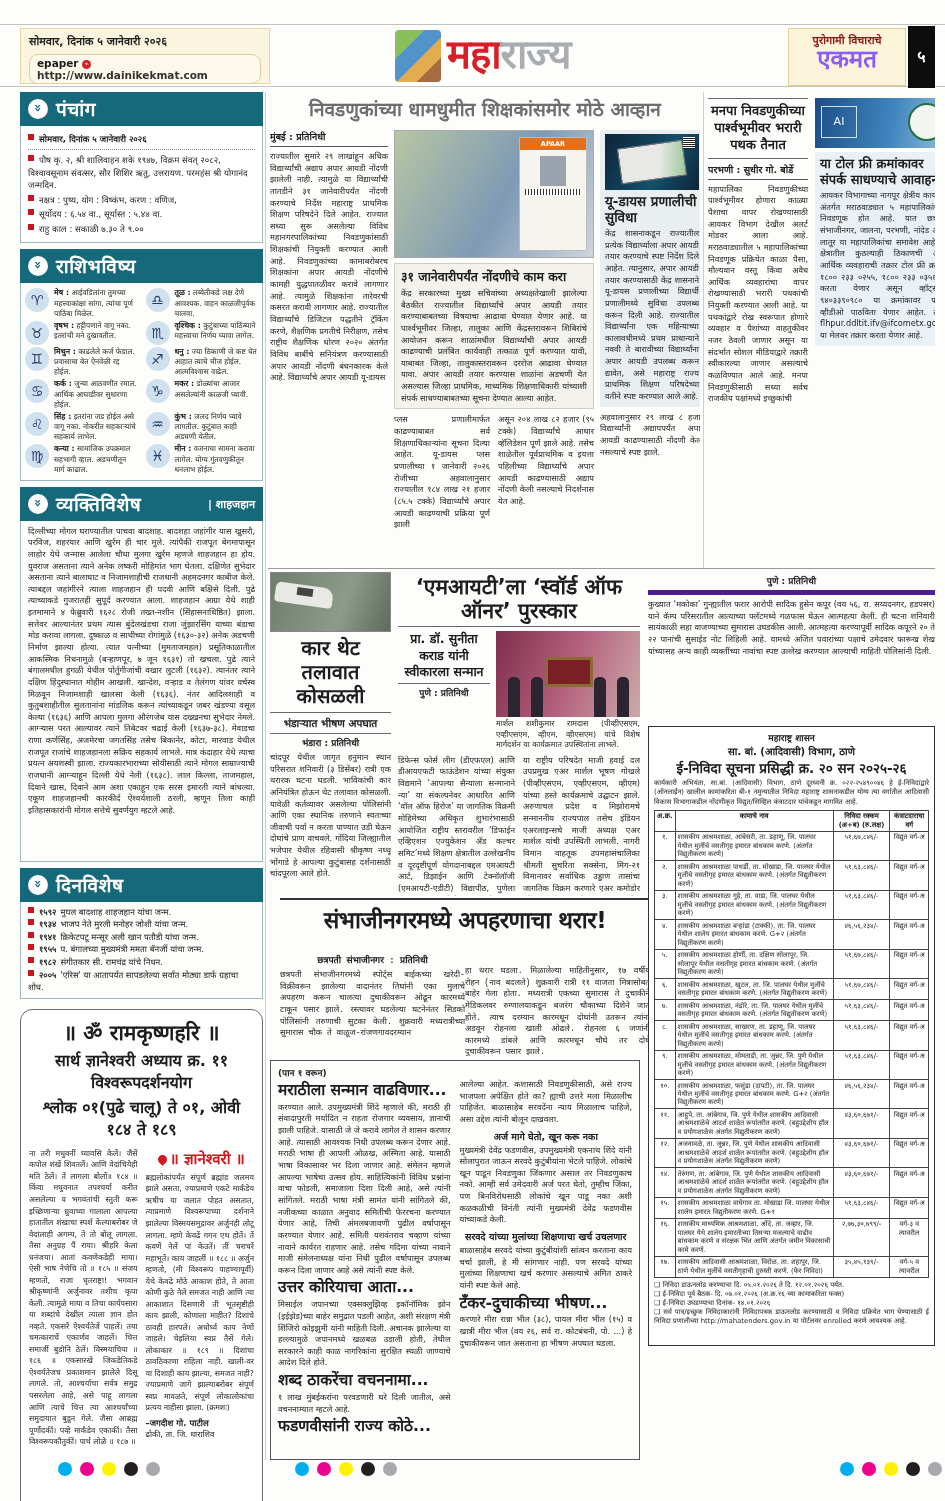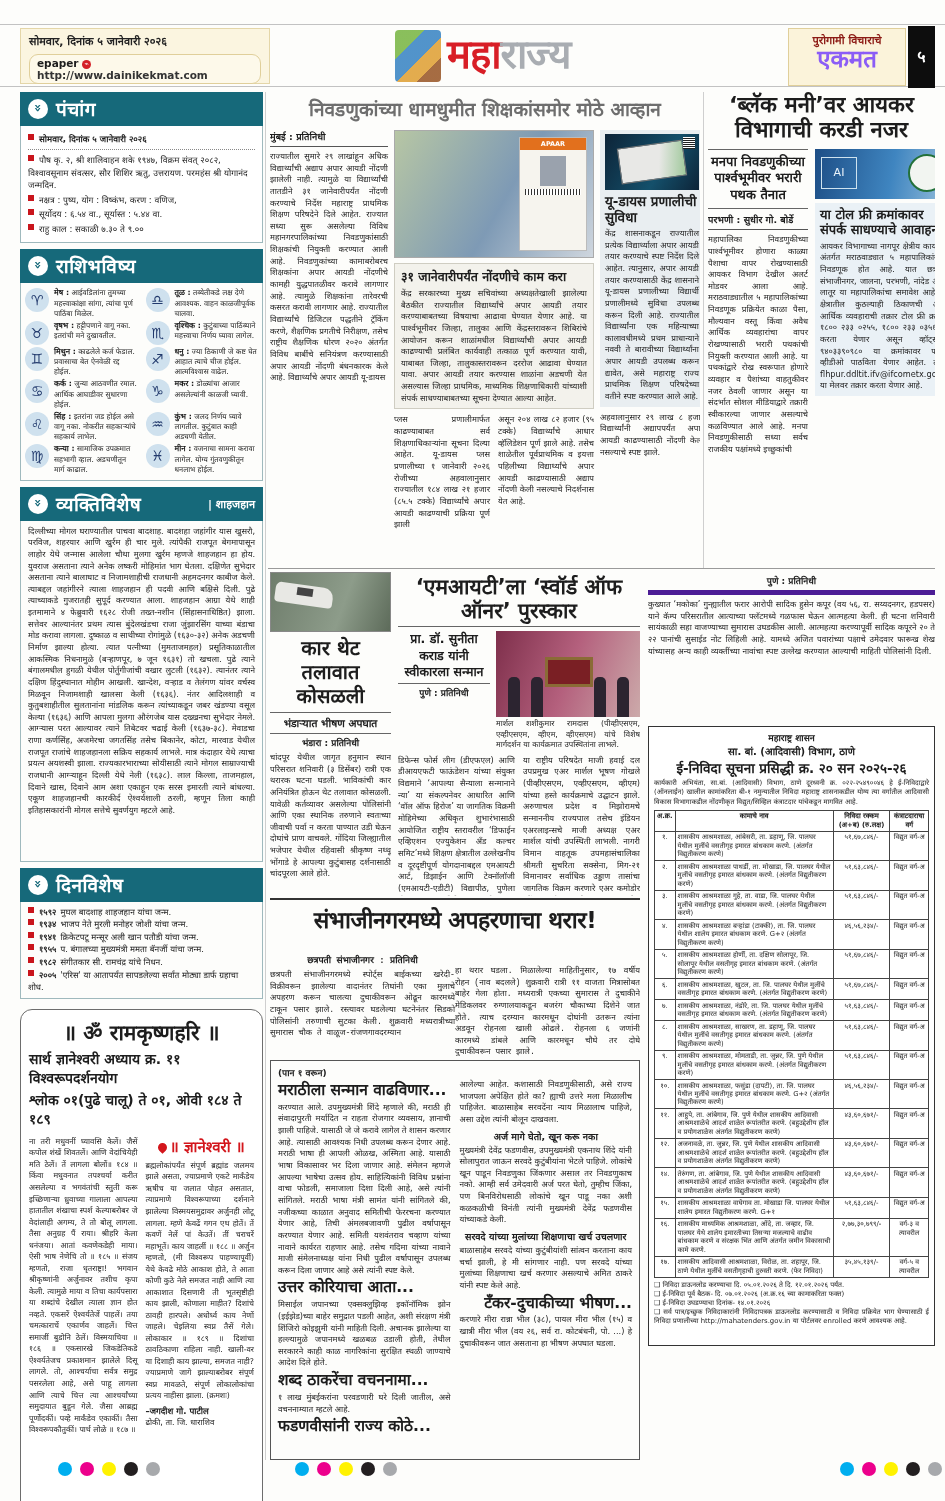--- a/index.html
+++ b/index.html
@@ -51,21 +51,21 @@
         font-size:14px;text-align:center;line-height:24px;}
   .rtxt{font-size:7.4px;line-height:1.35;}
   .rtxt b{font-size:7.8px;}
   #vyaktibody{font-size:8.2px;line-height:1.42;text-align:justify;height:330px;overflow:hidden;
               border:1px solid #9fb9bd;border-top:none;padding:5px 7px;}
   #dinlist{border:1px solid #9fb9bd;border-top:none;padding:4px 7px;}
   .dline{font-size:8.4px;line-height:1.5;}
   .dline b{margin-right:4px;}
   #rambox{border:1.5px solid #6d6d6d;border-radius:12px;margin-top:10px;padding:8px 8px 4px;height:500px;overflow:hidden;background:#fff;}
   #ramtitle{text-align:center;font-size:21px;font-weight:800;}
-  .ramsub{font-size:14px;font-weight:bold;margin-top:3px;}
+  .ramsub{text-align:center;font-size:16px;font-weight:bold;margin-top:3px;}
   #ramcols{display:grid;grid-template-columns:1fr 1fr;gap:8px;margin-top:8px;}
   .ramtxt{font-size:7.8px;line-height:1.48;text-align:justify;}
   #dnylogo{color:#d3161c;text-align:center;font-weight:800;font-size:15px;margin-bottom:4px;position:relative;}
   #dnylogo .pinpiece{display:inline-block;width:9px;height:9px;background:#d3161c;border-radius:50% 50% 50% 0;transform:rotate(-45deg);margin:0 3px;}
   .ramauthor{font-weight:800;font-size:8.5px;margin-top:3px;}
   .ramplace{font-size:8px;}
   
   #lead{left:270px;top:92px;width:430px;height:476px;overflow:hidden;}
   #leadh{font-size:43px;font-weight:800;text-align:center;line-height:1.12;letter-spacing:-1px;color:#0c0c0c;}
   #leadsub{font-size:19px;font-weight:800;text-align:center;color:#6e6e6e;margin-top:4px;}
@@ -110,21 +110,21 @@
   #mitphoto{width:100%;height:86px;background:linear-gradient(110deg,#7e2f4b,#b4607d 50%,#caa);position:relative;}
   #mitphoto .frame{position:absolute;left:34%;top:30%;width:42px;height:24px;background:#7a1f24;border:3px solid #8a6b36;}
   #mitphoto .fig{position:absolute;bottom:0;width:12px;height:40px;background:#2c2430;border-radius:5px 5px 0 0;}
   .caption{font-size:7.8px;line-height:1.35;text-align:justify;margin-top:2px;}
   #mitcols{column-count:2;column-gap:8px;margin-top:4px;}
   #mokka{left:648px;top:572px;width:287px;height:150px;overflow:hidden;}
   #mokkah{font-size:16.5px;font-weight:800;text-align:center;line-height:1.2;}
   .byline2{font-weight:800;font-size:9px;text-align:center;margin:2px 0 3px;}
   #mokka .body{border-top:5px solid #4c1d95;padding-top:4px;}
   
-  #sam{left:270px;top:898px;width:370px;height:158px;overflow:hidden;border-top:2px solid #333;padding-top:3px;box-sizing:border-box;}
+  #sam{left:280px;top:898px;width:370px;height:158px;overflow:hidden;border-top:2px solid #333;padding-top:3px;box-sizing:border-box;}
   #samh{font-size:23px;font-weight:800;text-align:center;letter-spacing:-.5px;}
   #samgrid{display:grid;grid-template-columns:1fr 1fr;margin-top:16px;font-family:Liberation Mono, monospace;}
   
   #jump{left:270px;top:1060px;width:370px;height:400px;overflow:hidden;border:1px solid #555;padding:5px 7px;box-sizing:border-box;}
   #jumpgrid{display:grid;grid-template-columns:1fr 1fr;gap:9px;}
   .jumptag{font-size:9px;font-weight:bold;}
   .jh{font-size:15.5px;font-weight:800;margin:3px 0 2px;line-height:1.15;}
   .jsub{font-size:9.5px;font-weight:800;text-align:center;margin:4px 0 2px;}
   
   #tender{left:648px;top:726px;width:287px;height:620px;overflow:hidden;border:1.5px solid #333;padding:4px 5px;box-sizing:border-box;background:#fff;}
@@ -329,24 +329,20 @@
         </div>
         <div id="udisetitle">यू-डायस प्रणालीची सुविधा</div>
         <div class="body">केंद्र शासनाकडून राज्यातील प्रत्येक विद्यार्थ्याला अपार आयडी तयार करण्याचे स्पष्ट निर्देश दिले आहेत. त्यानुसार, अपार आयडी तयार करण्यासाठी केंद्र शासनाने यू-डायस प्रणालीच्या विद्यार्थी प्रणालीमध्ये सुविधा उपलब्ध करून दिली आहे. राज्यातील विद्यार्थ्यांना एक महिन्याच्या कालावधीमध्ये प्रथम प्राधान्याने नववी ते बारावीच्या विद्यार्थ्यांना अपार आयडी उपलब्ध करून द्यावेत, असे महाराष्ट्र राज्य प्राथमिक शिक्षण परिषदेच्या वतीने स्पष्ट करण्यात आले आहे.</div>
       </div>
       <div class="body tail">अहवालानुसार २९ लाख ८ हजार विद्यार्थ्यांनी अद्यापपर्यंत अपार आयडी काढण्यासाठी नोंदणी केली नसल्याचे स्पष्ट झाले.</div>
     </div>
   </div>
 </div>
 
 <div id="bm" class="abs">
-  <div id="bmh">
-    <div>‘ब्लॅक मनी’वर आयकर</div>
-    <div>विभागाची करडी नजर</div>
-  </div>
   <div id="bmgrid">
     <div>
       <div id="bmsub">मनपा निवडणुकीच्या पार्श्वभूमीवर भरारी पथक तैनात</div>
       <div class="byline" style="margin-top:4px">परभणी : सुधीर गो. बोर्डे</div>
       <div class="body">महापालिका निवडणुकीच्या पार्श्वभूमीवर होणारा काळ्या पैशाचा वापर रोखण्यासाठी आयकर विभाग देखील अलर्ट मोडवर आला आहे. मराठवाड्यातील ५ महापालिकांच्या निवडणूक प्रक्रियेत काळा पैसा, मौल्यवान वस्तू किंवा अवैध आर्थिक व्यवहारांचा वापर रोखण्यासाठी भरारी पथकांची नियुक्ती करण्यात आली आहे. या पथकांद्वारे रोख स्वरूपात होणारे व्यवहार व पैशांच्या वाहतुकीवर नजर ठेवली जाणार असून या संदर्भात सोशल मीडियाद्वारे तक्रारी स्वीकारल्या जाणार असल्याचे कळविण्यात आले आहे. मनपा निवडणुकीसाठी सध्या सर्वच राजकीय पक्षांमध्ये इच्छुकांची</div>
     </div>
     <div>
       <div id="bmphoto">
         <div class="chipai">AI</div>
         <div class="seal"></div>
@@ -421,21 +417,21 @@
       <div class="jh">शब्द ठाकरेंचा वचननामा...</div>
       <div class="body">१ लाख मुंबईकरांना परवडणारी घरे दिली जातील, असे वचननाम्यात म्हटले आहे.</div>
       <div class="jh">फडणवीसांनी राज्य कोठे...</div>
     </div>
     <div>
       <div class="body">आलेल्या आहेत. कशासाठी निवडणुकीसाठी, असे राज्य भाजपला अपेक्षित होते का? ह्याची उत्तरे मला मिळालीच पाहिजेत. बाळासाहेब सरवदेंना न्याय मिळालाच पाहिजे, असा उद्देश त्यांनी बोलून दाखवला.</div>
       <div class="jsub">अर्ज मागे घेतो, खून करू नका</div>
       <div class="body">मुख्यमंत्री देवेंद्र फडणवीस, उपमुख्यमंत्री एकनाथ शिंदे यांनी सोलापुरात जाऊन सरवदे कुटुंबीयांना भेटले पाहिजे. लोकांचे खून पाडून निवडणुका जिंकणार असाल तर निवडणुकाच नको. आम्ही सर्व उमेदवारी अर्ज परत घेतो, तुम्हीच जिंका, पण बिनविरोधसाठी लोकांचे खून पाडू नका अशी कळकळीची विनंती त्यांनी मुख्यमंत्री देवेंद्र फडणवीस यांच्याकडे केली.</div>
       <div class="jsub">सरवदे यांच्या मुलांच्या शिक्षणाचा खर्च उचलणार</div>
       <div class="body">बाळासाहेब सरवदे यांच्या कुटुंबीयांशी सांत्वन करताना काय चर्चा झाली, हे मी सांगणार नाही. पण सरवदे यांच्या मुलांच्या शिक्षणाचा खर्च करणार असल्याचे अमित ठाकरे यांनी स्पष्ट केले आहे.</div>
-      <div class="jh" style="text-align:right">टँकर-दुचाकीच्या भीषण...</div>
+      <div class="jh" style="text-align:left">टँकर-दुचाकीच्या भीषण...</div>
       <div class="body">करणारे मीरा रान्ना भील (३८), पायल मीरा भील (१५) व खात्री मीरा भील (वय २६, सर्व रा. कोटबंधनी, पो. ...) हे दुचाकीवरून जात असताना हा भीषण अपघात घडला.</div>
     </div>
   </div>
 </div>
 
 <div id="tender" class="abs">
   <div class="tgov">महाराष्ट्र शासन</div>
   <div class="tdept">सा. बां. (आदिवासी) विभाग, ठाणे</div>
   <div class="ttitle">ई-निविदा सूचना प्रसिद्धी क्र. २० सन २०२५-२६</div>
   <div class="tintro">कार्यकारी अभियंता, सा.बां. (आदिवासी) विभाग, ठाणे दूरध्वनी क्र. ०२२-२५४९००४६ हे ई-निविदाद्वारे (ऑनलाईन) खालील कामांकरिता बी-१ नमुन्यातील निविदा महाराष्ट्र शासनाकडील योग्य त्या वर्गातील आदिवासी विकास विभागाकडील नोंदणीकृत विद्युत/सिव्हिल कंत्राटदार यांचेकडून मागवित आहे.</div>

